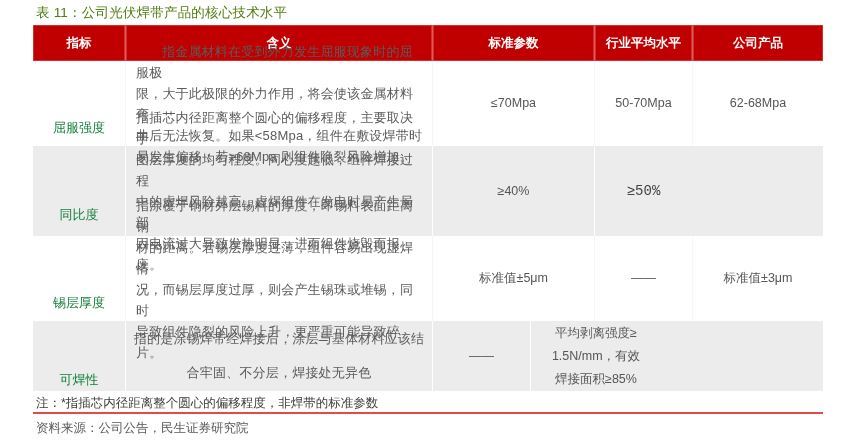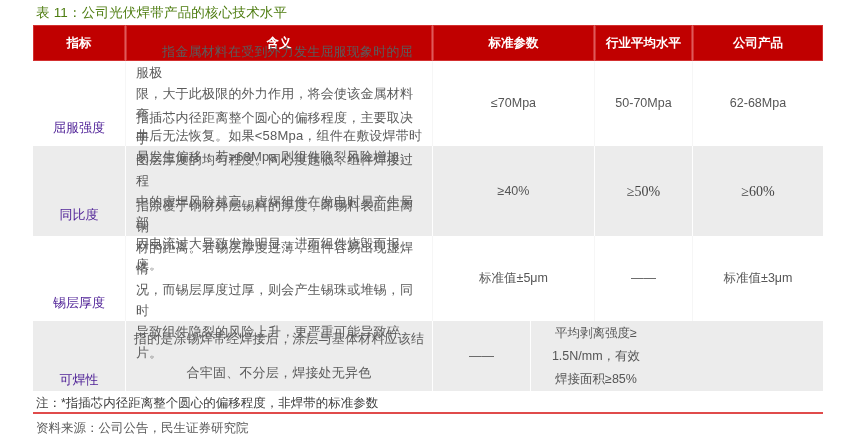--- a/index.html
+++ b/index.html
@@ -22,36 +22,36 @@
   .row { display:flex; background:#ffffff; }
   .row.alt { background:#ECECEC; }
   .cell { box-sizing:border-box; }
   .row .cell + .cell { border-left:1px solid rgba(245,245,245,.9); }
   .row.alt .cell + .cell { border-left:1px solid rgba(255,255,255,.95); }
   .c-ind { width:92px; }  .c-mean { width:307px; }
   .c-std { width:162px; } .c-ivg { width:98px; } .c-co { width:131px; }
   .r1 { height:85px; } .r2 { height:90px; } .r3 { height:85px; } .r4 { height:70px; }
   .ind {
     display:flex; align-items:center; justify-content:center;
-    font-size:13px; color:#4c1d95;margin-top:48px;
+    font-size:13px; color:#15803d;margin-top:48px;
   }
   .mean {
     display:flex; align-items:center; padding:0 7px 0 10px;
     font-size:13px; line-height:21px; color:#5b5b5b;
     white-space:pre-line; text-align:left; letter-spacing:.2px;
   }
   .mean.indent .inner { text-indent:2em; }
   .mean.center { text-align:center; justify-content:center; line-height:34px; padding:0 6px; }
   .mean .inner { width:100%; }
   .val {
     display:flex; align-items:center; justify-content:center;
     text-align:center; font-size:12.5px; color:#565656;
     white-space:pre-line; line-height:23px; padding:6px 4px;
   }
-  .serif { font-family:Liberation Serif, serif; font-size:14px; color:#444444; }
+  .serif { font-family:Liberation Mono, monospace; font-size:14px; color:#444444; }
   .note {
     position:absolute; left:36px; top:395px;
     font-size:12.5px; color:#3d3d3d;
   }
   .divider {
     position:absolute; left:33px; top:412px; width:790px; height:2px;
     background:#E04B4B;
   }
   .source {
     position:absolute; left:36px; top:420px;
@@ -87,21 +87,20 @@
     </div>
 
     <div class="row alt r2">
       <div class="cell ind c-ind">同比度</div>
       <div class="cell mean c-mean"><span class="inner">指插芯内径距离整个圆心的偏移程度，主要取决于
 图层厚度的均匀程度。同心度越低，组件焊接过程
 中的虚焊风险越高，虚焊组件在发电时易产生局部
 因电流过大导致发热明显，进而组件烧毁而报废。</span></div>
       <div class="cell val c-std">≥40%</div>
       <div class="cell val serif c-ivg">≥50%</div>
-      <div class="cell val serif c-co">≥60%</div>
     </div>
 
     <div class="row r3">
       <div class="cell ind c-ind">锡层厚度</div>
       <div class="cell mean c-mean"><span class="inner">指涂覆于铜材外层锡料的厚度，即锡料表面距离铜
 材的距离。若锡层厚度过薄，组件容易出现虚焊情
 况，而锡层厚度过厚，则会产生锡珠或堆锡，同时
 导致组件隐裂的风险上升，更严重可能导致碎片。</span></div>
       <div class="cell val c-std">标准值±5μm</div>
       <div class="cell val c-ivg">——</div>

